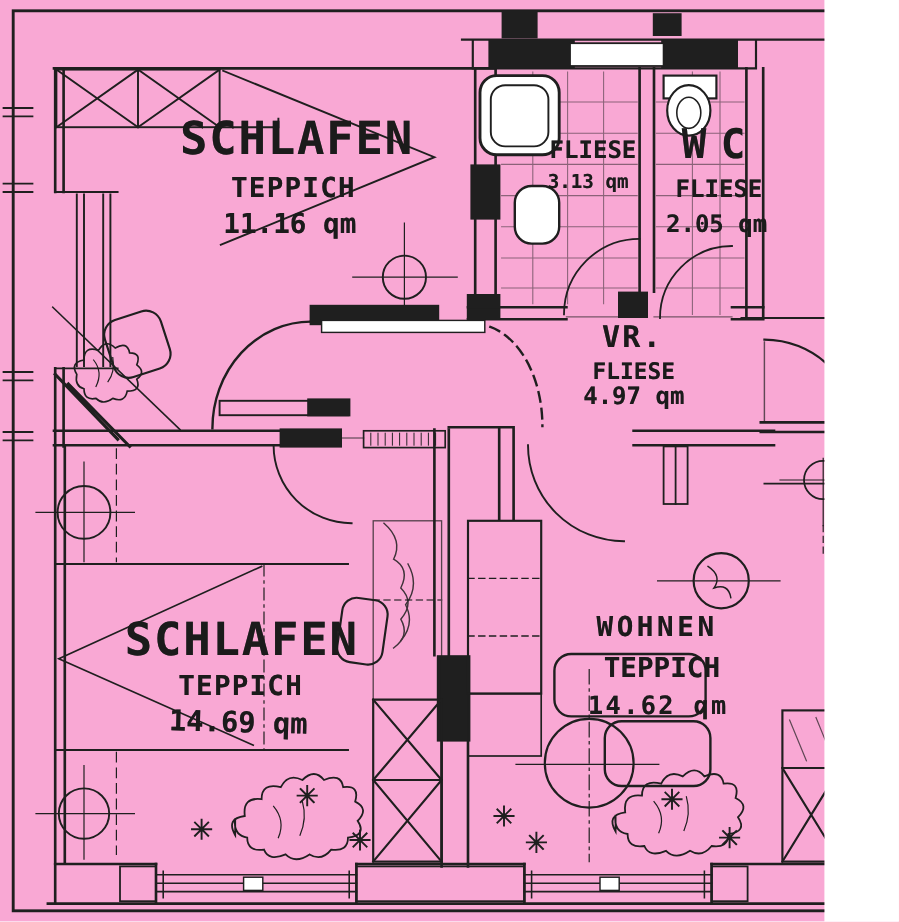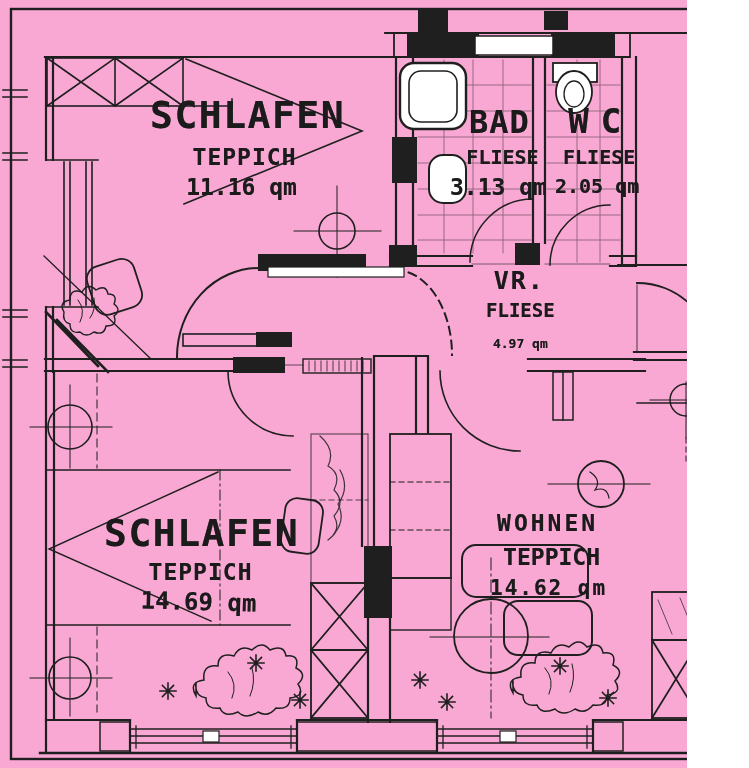--- a/index.html
+++ b/index.html
@@ -255,35 +255,34 @@
   </defs>
 </svg>
 
   <div class="room-label" style="left:150px;top:96px;">
     <span style="font-size:38px;letter-spacing:1.5px;">SCHLAFEN</span>
     <span style="font-size:23px;letter-spacing:1px;margin:12px 0 0 -6px;">TEPPICH</span>
     <span style="font-size:23px;margin:7px 0 0 -12px;">11.16 qm</span>
   </div>
 
   <div class="room-label" style="left:452px;top:106px;">
-    <span style="font-size:32px;letter-spacing:1px;">BAD</span>
     <span style="font-size:20px;margin:9px 0 0 6px;">FLIESE</span>
-    <span style="font-size:23px;margin:9px 0 0 -2px;">3.13 qm</span>
+    <span style="font-size:16px;margin:9px 0 0 -2px;">3.13 qm</span>
   </div>
 
   <div class="room-label" style="left:558px;top:104px;">
     <span style="font-size:34px;letter-spacing:12px;">WC</span>
     <span style="font-size:20px;margin:9px 0 0 -3px;">FLIESE</span>
     <span style="font-size:20px;margin:9px 4px 0 -3px;">2.05 qm</span>
   </div>
 
   <div class="room-label" style="left:484px;top:268px;">
     <span style="font-size:25px;letter-spacing:2px;">VR.</span>
     <span style="font-size:19px;margin:8px 0 0 2px;">FLIESE</span>
-    <span style="font-size:13px;margin:17px 0 0 2px;">4.97 qm</span>
+    <span style="font-size:20px;margin:0 0 0 2px;">4.97 qm</span>
   </div>
 
   <div class="room-label" style="left:104px;top:514px;">
     <span style="font-size:38px;letter-spacing:1.5px;">SCHLAFEN</span>
     <span style="font-size:23px;letter-spacing:1px;margin:9px 0 0 -2px;">TEPPICH</span>
     <span style="font-size:24px;margin:6px 0 0 -6px;transform:rotate(1.5deg);">14.69 qm</span>
   </div>
 
   <div class="room-label" style="left:488px;top:512px;">
     <span style="font-size:23px;letter-spacing:3px;">WOHNEN</span>

